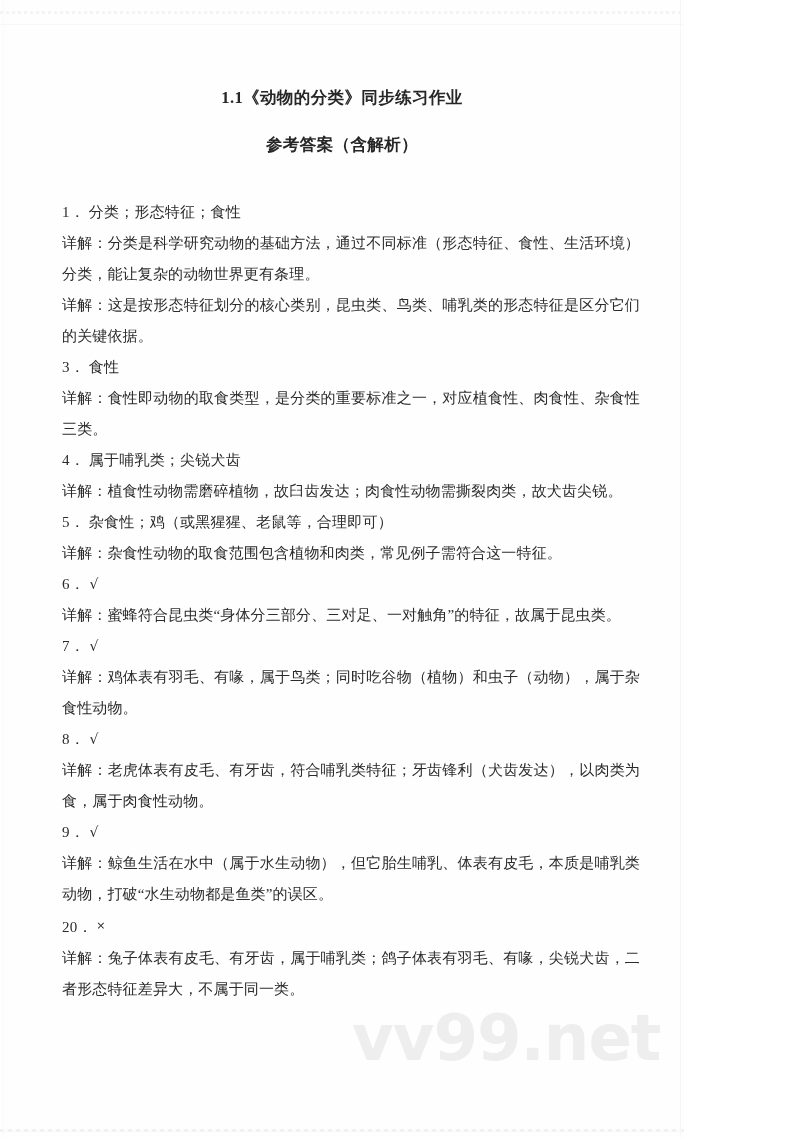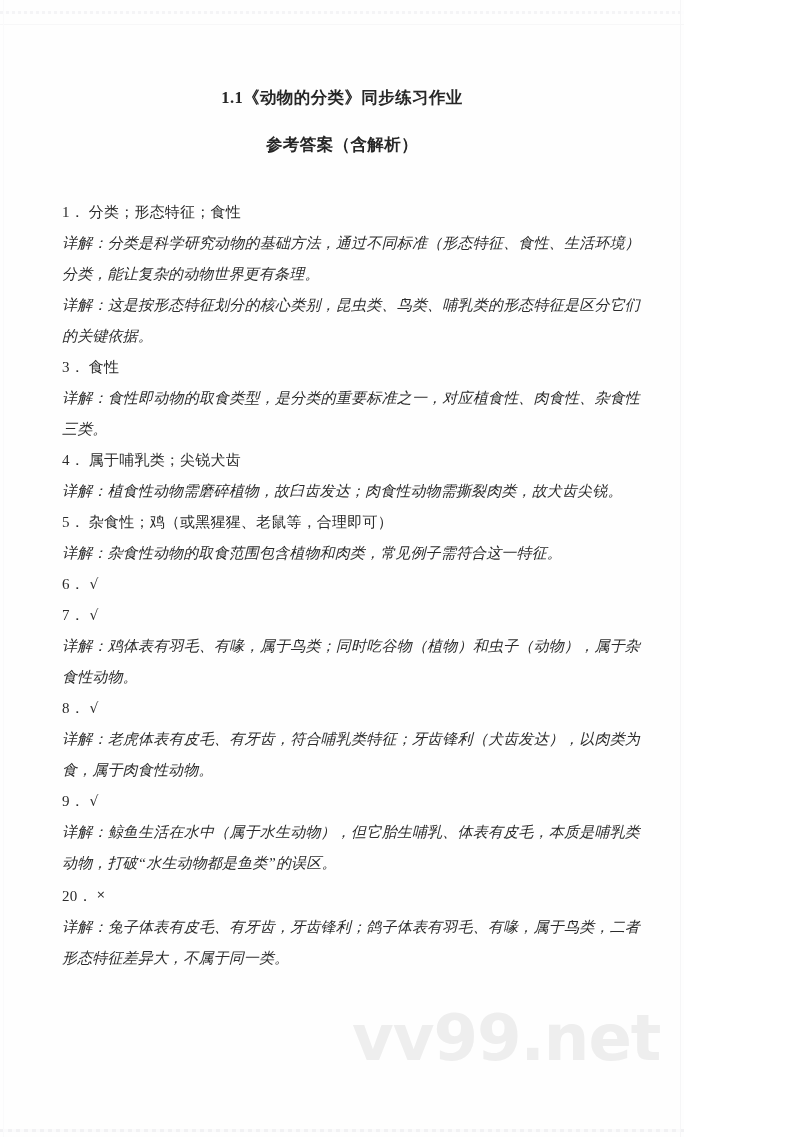--- a/index.html
+++ b/index.html
@@ -137,21 +137,20 @@
   }
 
   .exp-line {
     font-size: 15px;
     color: #2b2b2b;
     line-height: 31px;
     letter-spacing: 0.15px;
     text-align: justify;
     text-justify: inter-character;
     max-width: 680px;
-    font-style: italic;
   }
 
   .item {
     margin: 0;
   }
 </style>
 </head>
 <body>
 
 <div id="page">
@@ -186,33 +185,34 @@
         <div class="item">
           <div class="ans-line"><span class="ans-num">4．</span><span> 属于哺乳类；尖锐犬齿</span></div>
           <div class="exp-line">详解：植食性动物需磨碎植物，故臼齿发达；肉食性动物需撕裂肉类，故犬齿尖锐。</div>
         </div>
         <div class="item">
           <div class="ans-line"><span class="ans-num">5．</span><span> 杂食性；鸡（或黑猩猩、老鼠等，合理即可）</span></div>
           <div class="exp-line">详解：杂食性动物的取食范围包含植物和肉类，常见例子需符合这一特征。</div>
         </div>
         <div class="item">
           <div class="ans-line"><span class="ans-num">6．</span><span class="ans-mark"> √</span></div>
+          <div class="exp-line">详解：蜜蜂符合昆虫类“身体分三部分、三对足、一对触角”的特征，故属于昆虫类。</div>
         </div>
         <div class="item">
           <div class="ans-line"><span class="ans-num">7．</span><span class="ans-mark"> √</span></div>
           <div class="exp-line">详解：鸡体表有羽毛、有喙，属于鸟类；同时吃谷物（植物）和虫子（动物），属于杂食性动物。</div>
         </div>
         <div class="item">
           <div class="ans-line"><span class="ans-num">8．</span><span class="ans-mark"> √</span></div>
           <div class="exp-line">详解：老虎体表有皮毛、有牙齿，符合哺乳类特征；牙齿锋利（犬齿发达），以肉类为食，属于肉食性动物。</div>
         </div>
         <div class="item">
           <div class="ans-line"><span class="ans-num">9．</span><span class="ans-mark"> √</span></div>
           <div class="exp-line">详解：鲸鱼生活在水中（属于水生动物），但它胎生哺乳、体表有皮毛，本质是哺乳类动物，打破“水生动物都是鱼类”的误区。</div>
         </div>
         <div class="item">
           <div class="ans-line"><span class="ans-num">20．</span><span class="ans-mark cross"> ×</span></div>
-          <div class="exp-line">详解：兔子体表有皮毛、有牙齿，牙齿锋利；鸽子体表有羽毛、有喙，属于鸟类，二者形态特征差异大，不属于同一类。</div>
+          <div class="exp-line">详解：兔子体表有皮毛、有牙齿，属于哺乳类；鸽子体表有羽毛、有喙，尖锐犬齿，二者形态特征差异大，不属于同一类。</div>
         </div>
       </div>
 
   </div>
 </div>
 
 </body></html>

